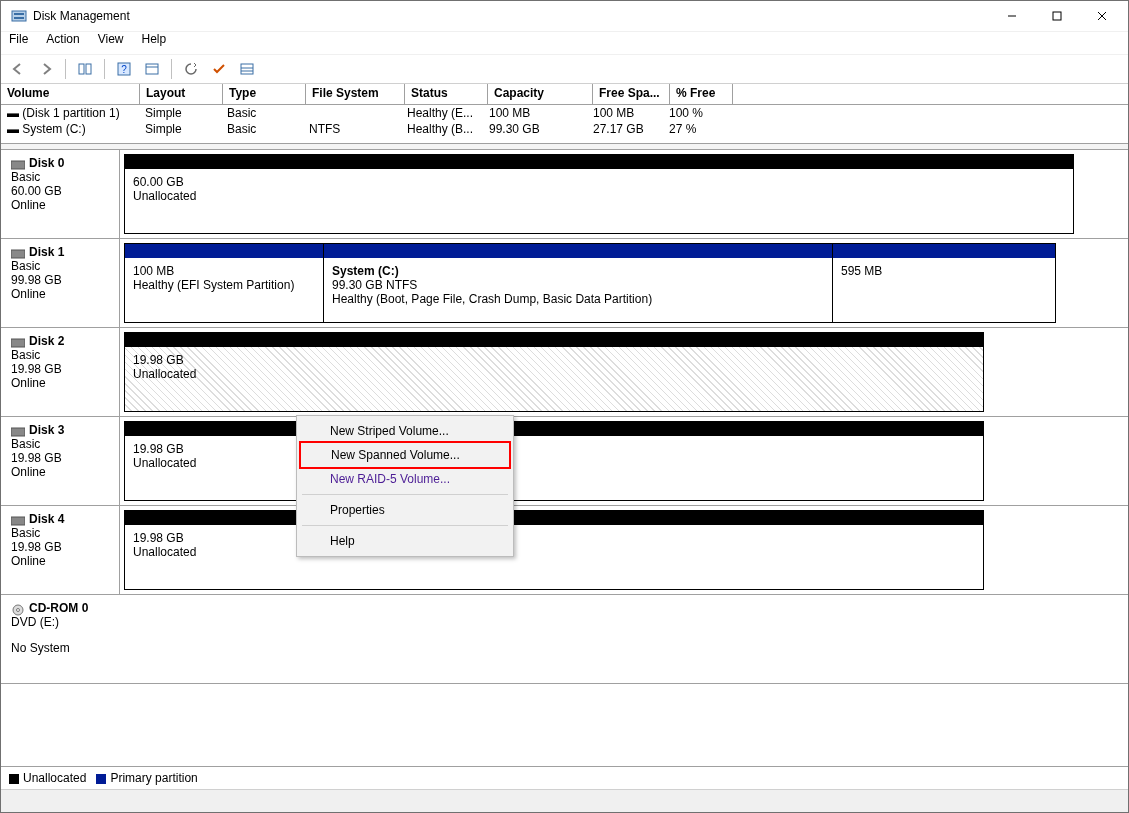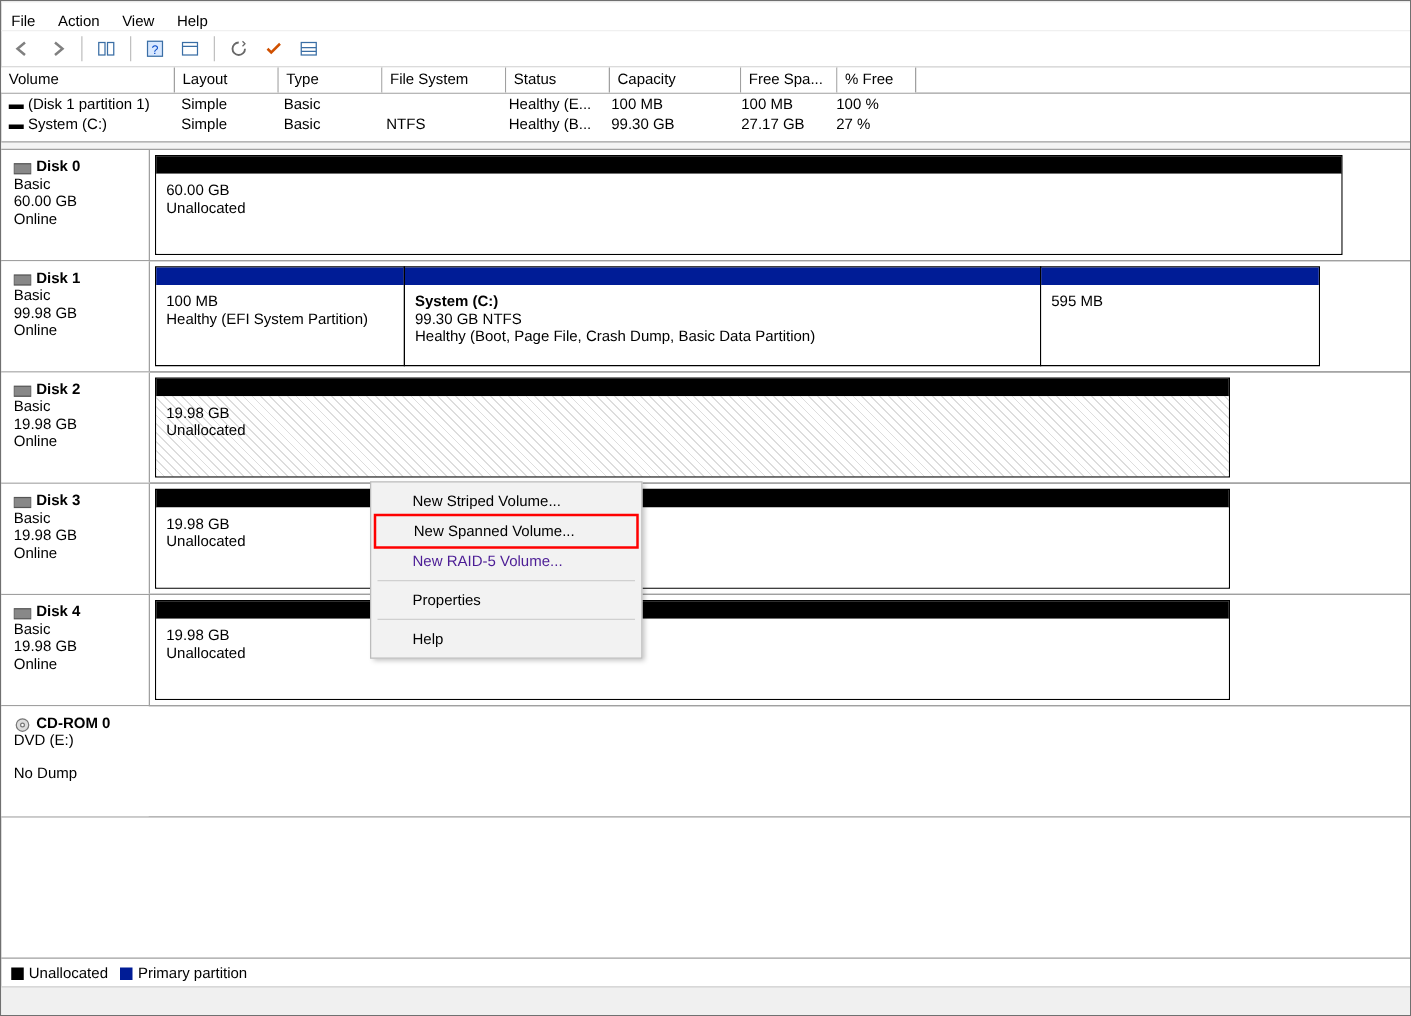--- a/index.html
+++ b/index.html
@@ -3,27 +3,27 @@
 <meta charset="utf-8">
 <style>
 html,body{margin:0;padding:0;font-family:"Segoe UI",Tahoma,sans-serif;font-size:12px;color:#000;background:#fff}
 .window{width:1129px;height:813px;border:1px solid #707070;box-sizing:border-box;display:flex;flex-direction:column;position:relative}
 .titlebar{height:30px;display:flex;align-items:center;padding:0 4px}
 .titlebar .icon{width:16px;height:16px;margin:0 6px;display:inline-flex}
 .titlebar .title{flex:1;font-size:12px}
 .winbtns{display:flex}
 .winbtn{width:45px;height:28px;display:flex;align-items:center;justify-content:center}
 .winbtn svg{width:10px;height:10px}
-.menubar{height:22px;display:flex;align-items:flex-end;padding:0 8px;gap:18px;border-top:1px solid #f0f0f0;border-bottom:1px solid #f0f0f0}
+.menubar{height:22px;display:flex;align-items:flex-start;padding:0 8px;gap:18px;border-top:1px solid #f0f0f0;border-bottom:1px solid #f0f0f0}
 .menubar span{}
 .toolbar{height:28px;display:flex;align-items:center;padding:0 6px;gap:6px;border-bottom:1px solid #d0d0d0}
 .tbtn{width:22px;height:22px;display:flex;align-items:center;justify-content:center}
 .sep{width:1px;height:20px;background:#c0c0c0;margin:0 2px}
 .gridhead{display:flex;border-bottom:1px solid #a0a0a0}
-.gridhead .gh{border-right:1px solid #a0a0a0;padding:2px 6px;background:#fff;font-weight:400;height:16px;box-sizing:content-box}
+.gridhead .gh{border-right:1px solid #a0a0a0;padding:2px 6px;background:#fff;font-weight:700;height:16px;box-sizing:content-box}
 .gridhead .gh:first-child{border-left:none}
 .gridbody{height:38px}
 .gridrow{display:flex;padding:1px 0}
 .gridrow .gc{padding:0 6px;white-space:nowrap;overflow:hidden}
 .splitter{height:5px;border-top:1px solid #a0a0a0;border-bottom:1px solid #a0a0a0;background:#f4f4f4}
 .bottompane{flex:1;overflow:hidden;position:relative}
 .diskrow{display:flex;border-bottom:1px solid #a0a0a0;border-top:1px solid #a0a0a0;margin-top:-1px}
 .diskinfo{width:100px;padding:6px 8px 6px 10px;border-right:1px solid #a0a0a0;background:#fff}
 .diskinfo .dname{font-weight:700}
 .diskinfo .dicon{display:inline-block;width:14px;height:10px;margin-right:4px;vertical-align:middle}
@@ -42,20 +42,48 @@
 .ctxmenu .mi{padding:5px 30px 5px 30px;white-space:nowrap}
 .ctxmenu .mi.disabled{color:#4c1d95}
 .ctxmenu .mi.high{border:2px solid #ff0000;margin:-2px -1px}
 .ctxmenu .msep{height:1px;background:#d0d0d0;margin:3px 2px}
 .c0{width:126px}.c1{width:70px}.c2{width:70px}.c3{width:86px}.c4{width:70px}.c5{width:92px}.c6{width:64px}.c7{width:50px}
 </style>
 </head>
 <body>
 
 <div class="window">
+  <div class="titlebar">
+    <span class="icon">
+      <svg viewBox="0 0 16 16">
+          <rect x="1" y="3" width="14" height="10" fill="#b8d0e8" stroke="#3a6ea5"></rect>
+          <rect x="3" y="5" width="10" height="2" fill="#3a6ea5"></rect>
+          <rect x="3" y="9" width="10" height="2" fill="#3a6ea5"></rect>
+        </svg>
+    </span>
+    <span class="title">Disk Management</span>
+    <div class="winbtns">
+      <div class="winbtn">
+          <svg viewBox="0 0 10 10">
+            <line x1="1" y1="5" x2="9" y2="5" stroke="#000"></line>
+          </svg>
+        </div>
+      <div class="winbtn">
+          <svg viewBox="0 0 10 10">
+            <rect x="1" y="1" width="8" height="8" fill="none" stroke="#000"></rect>
+          </svg>
+        </div>
+      <div class="winbtn">
+          <svg viewBox="0 0 10 10">
+            <line x1="1" y1="1" x2="9" y2="9" stroke="#000"></line>
+            <line x1="9" y1="1" x2="1" y2="9" stroke="#000"></line>
+          </svg>
+        </div>
+    </div>
+  </div>
 
   <div class="menubar">
     <span>File</span>
     <span>Action</span>
     <span>View</span>
     <span>Help</span>
   </div>
 
   <div class="toolbar">
     <div class="tbtn">
@@ -263,21 +291,21 @@
     </div>
 
     <div class="diskrow" style="min-height:88px">
       <div class="diskinfo" style="border-right:none">
         <div><span class="dicon"><svg width="14" height="12" viewBox="0 0 14 12">
                 <circle cx="7" cy="6" r="5" fill="#ddd" stroke="#777"></circle>
                 <circle cx="7" cy="6" r="1.5" fill="#fff" stroke="#777"></circle>
               </svg></span><span class="dname">CD-ROM 0</span></div>
         <div>DVD (E:)</div>
         <div style="height:12px"></div>
-        <div>No Dump</div>
+        <div>No System</div>
       </div>
       <div class="partarea"></div>
     </div>
 
     <div class="ctxmenu" style="left:295px;top:265px;width:210px">
       <div class="mi">New Striped Volume...</div>
       <div class="mi high">New Spanned Volume...</div>
       <div class="mi disabled">New RAID-5 Volume...</div>
       <div class="msep"></div>
       <div class="mi">Properties</div>

